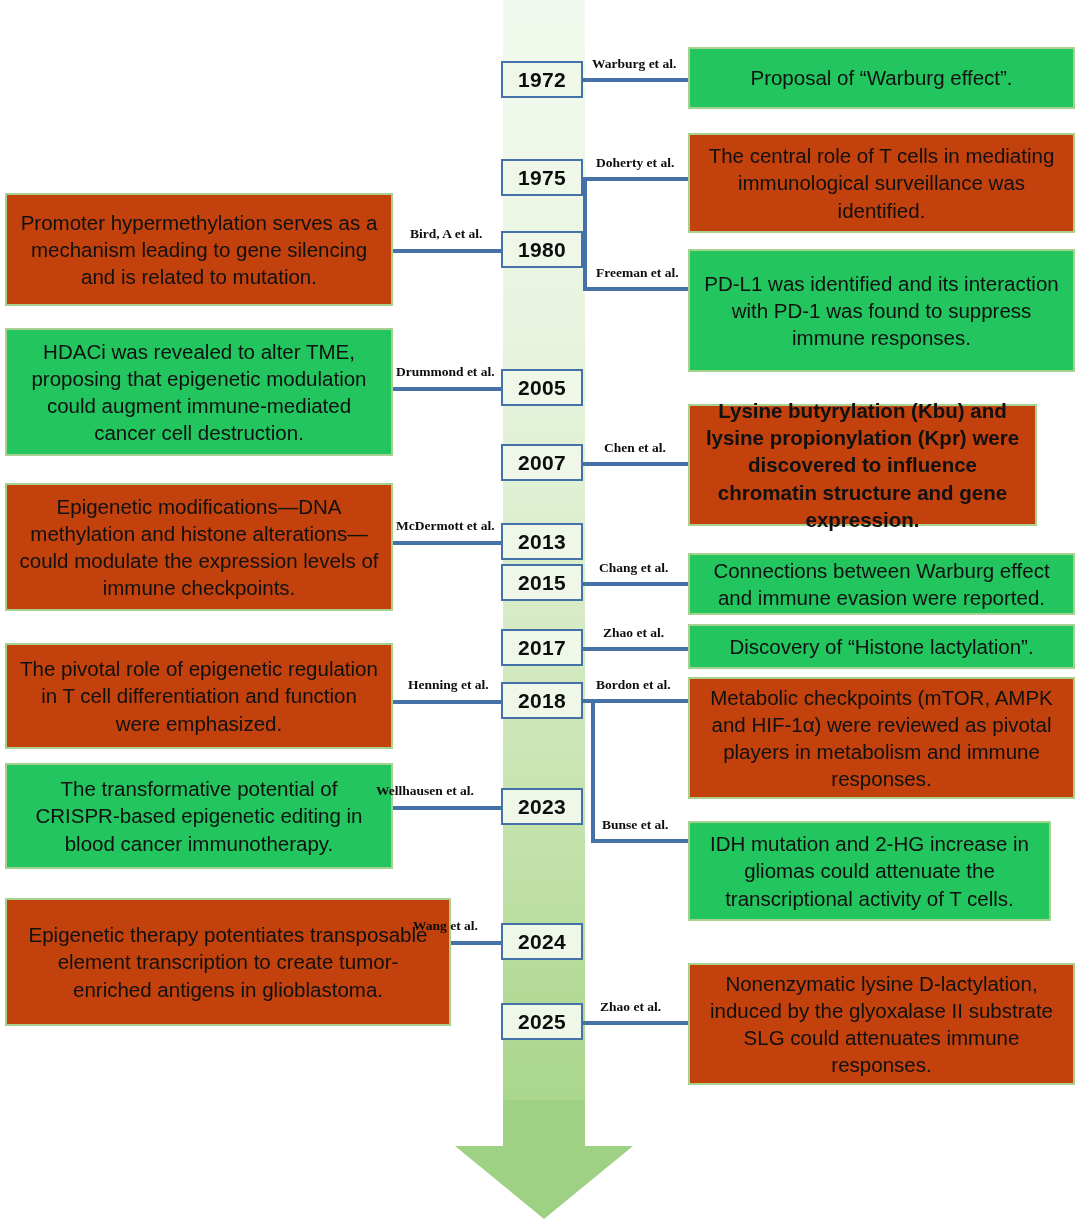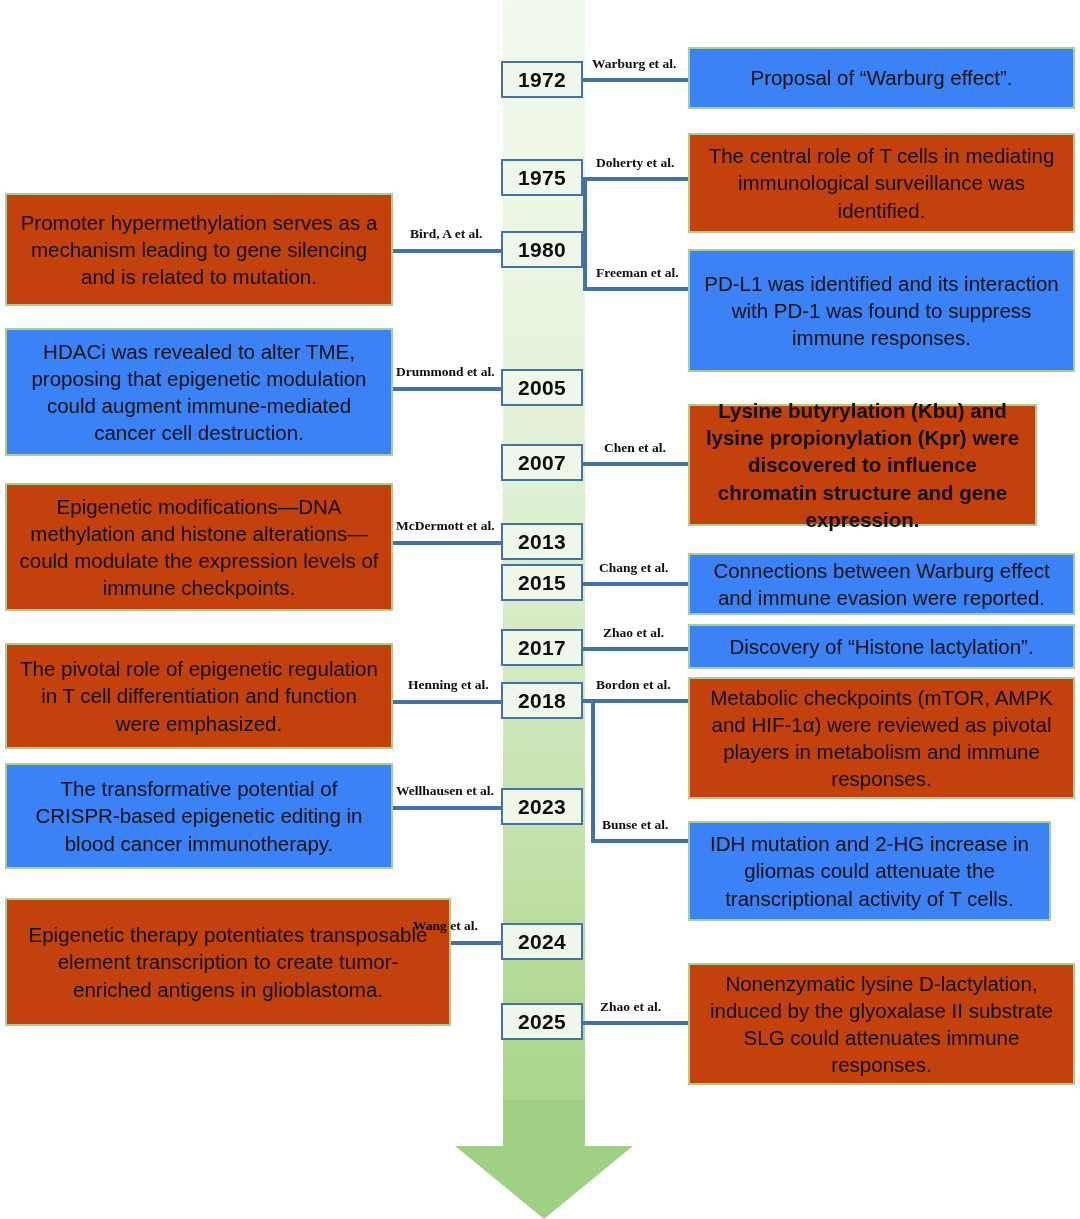--- a/index.html
+++ b/index.html
@@ -35,21 +35,21 @@
   .card{
     position:absolute;box-sizing:border-box;
     border:2px solid #a9d18e;
     display:flex;align-items:center;justify-content:center;
     text-align:center;
     font-size:20.5px;line-height:1.32;color:#111;
     padding:8px 12px;
     z-index:5;
   }
   .card.blue{background:#c2410c;}
-  .card.pink{background:#3b82f6;}
+  .card.pink{background:#22c55e;}
 
   
   .conn{position:absolute;background:#4472a8;height:3.5px;z-index:4;}
   .conn-v{position:absolute;background:#4472a8;width:3.5px;z-index:4;}
 
   
   .cite{
     position:absolute;
     font-size:13.5px;font-weight:bold;color:#0d0d0d;
     white-space:nowrap;z-index:7;
@@ -78,21 +78,21 @@
 
   <div class="conn" style="left:393px;top:541px;width:110px;"></div>
   <div class="cite l" style="left:396px;top:518px;">McDermott et  al.</div>
   <div class="card blue" style="left:5px;top:483px;width:388px;height:128px;">Epigenetic modifications—DNA methylation and histone alterations—could modulate the expression levels of immune checkpoints.</div>
 
   <div class="conn" style="left:393px;top:700px;width:110px;"></div>
   <div class="cite l" style="left:408px;top:677px;">Henning et  al.</div>
   <div class="card blue" style="left:5px;top:643px;width:388px;height:106px;">The pivotal role of epigenetic regulation in T cell differentiation and function were emphasized.</div>
 
   <div class="conn" style="left:393px;top:806px;width:110px;"></div>
-  <div class="cite l" style="left:396px;top:783px;">Wellhausen et  al.</div>
+  <div class="cite l" style="left:376px;top:783px;">Wellhausen et  al.</div>
   <div class="card pink" style="left:5px;top:763px;width:388px;height:106px;">The transformative potential of CRISPR-based epigenetic editing in blood cancer immunotherapy.</div>
 
   <div class="conn" style="left:393px;top:941px;width:110px;"></div>
   <div class="cite l" style="left:413px;top:918px;">Wang et  al.</div>
   <div class="card blue" style="left:5px;top:898px;width:446px;height:128px;">Epigenetic therapy potentiates transposable element transcription to create tumor-enriched antigens in glioblastoma.</div>
 
   <div class="conn" style="left:583px;top:78px;width:105px;"></div>
   <div class="cite r" style="left:592px;top:56px;text-align:right;">Warburg et  al.</div>
   <div class="card pink" style="left:688px;top:47px;width:387px;height:62px;">Proposal of “Warburg effect”.</div>
 

